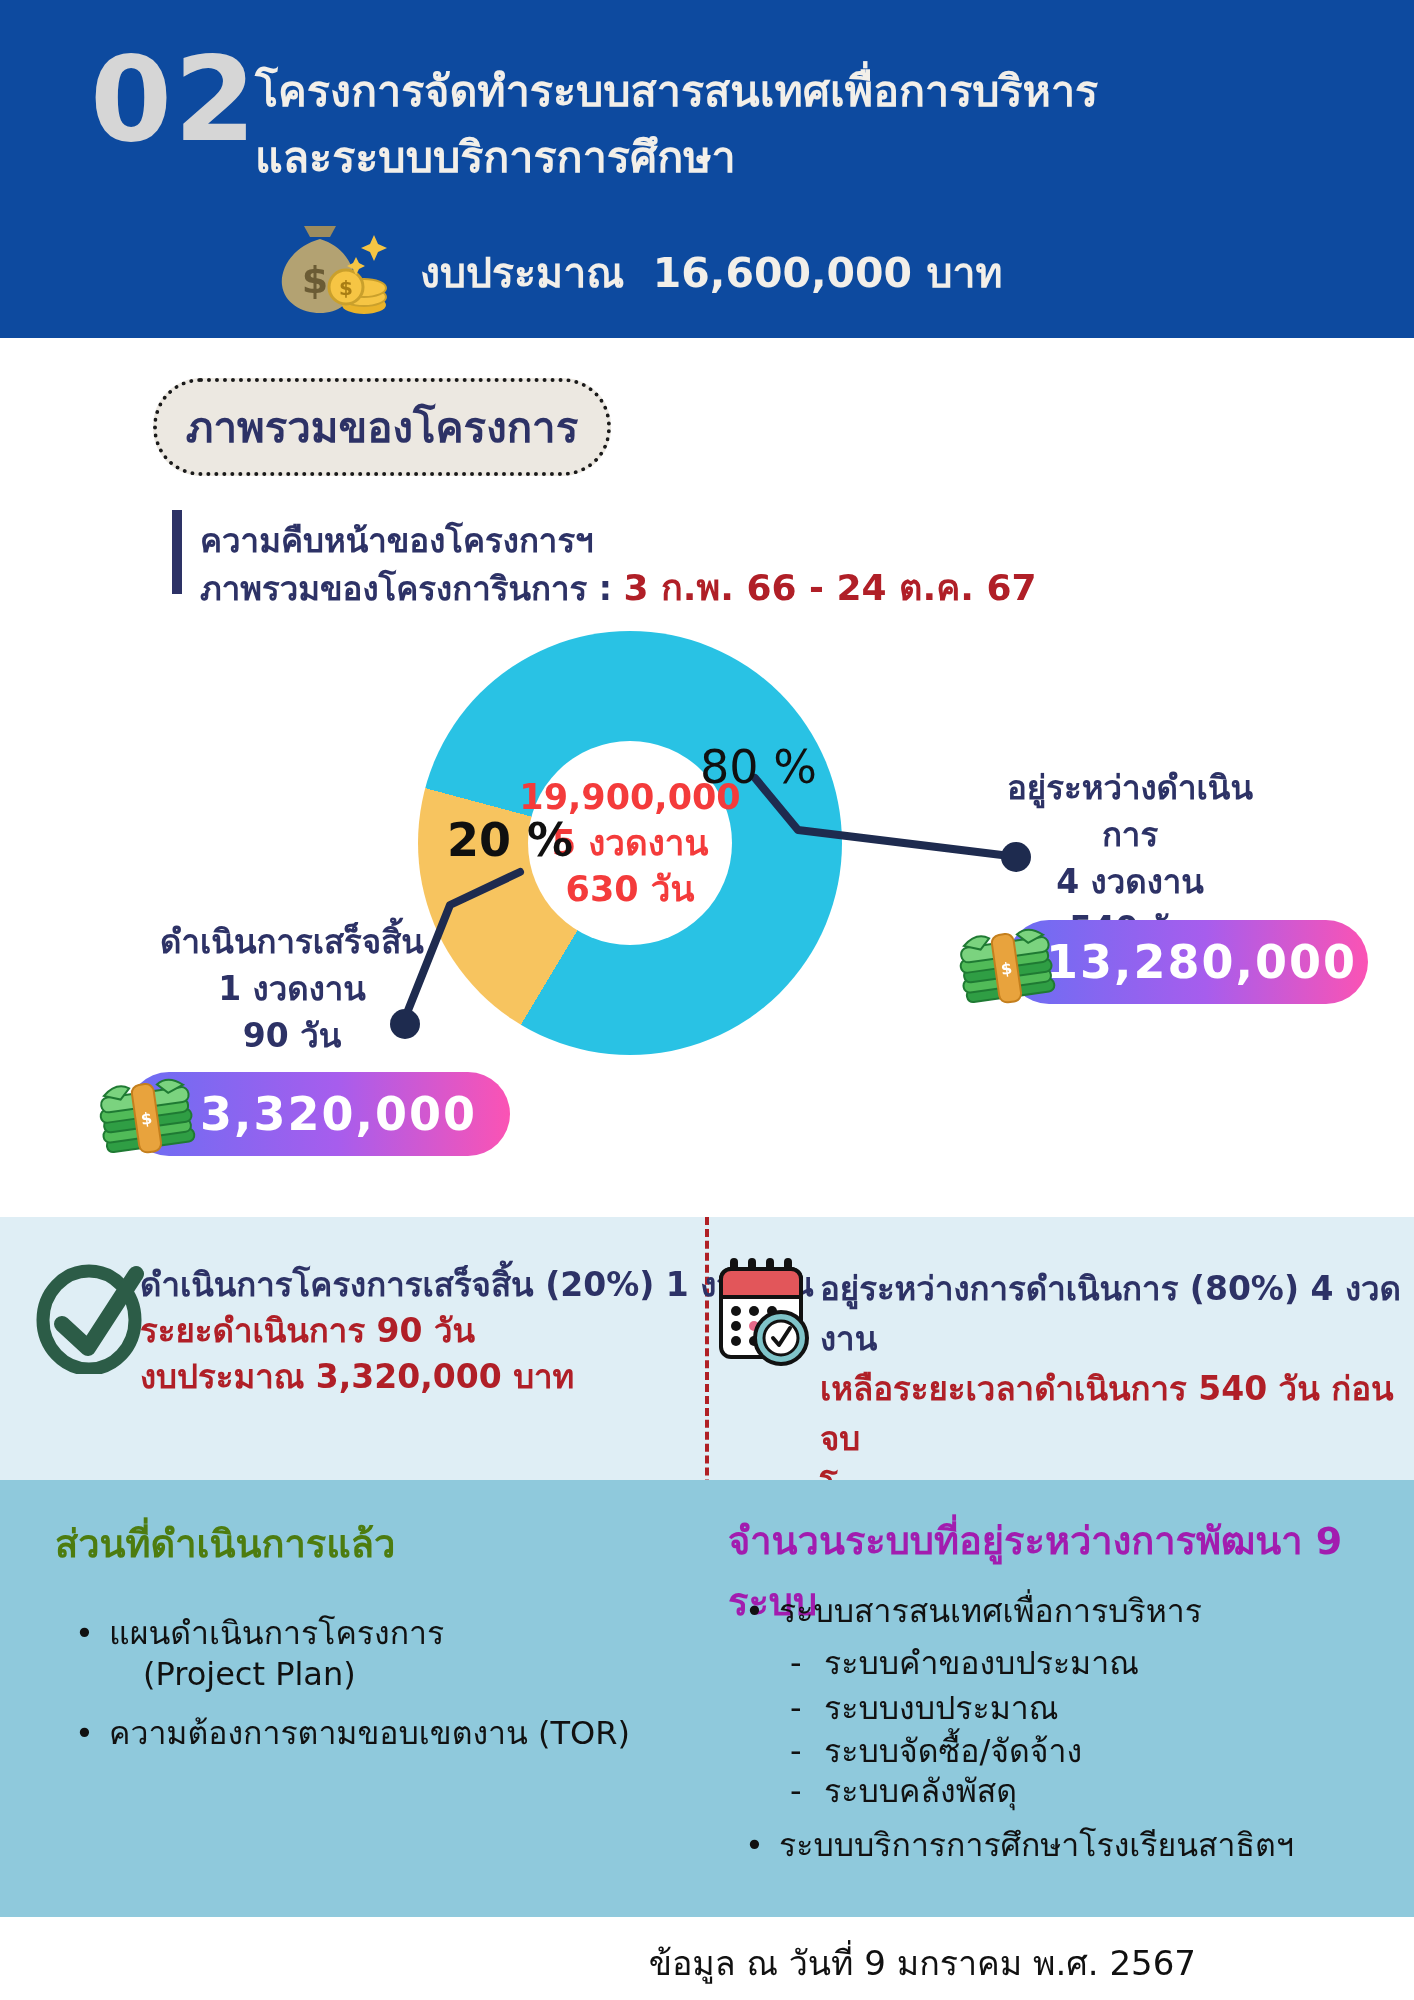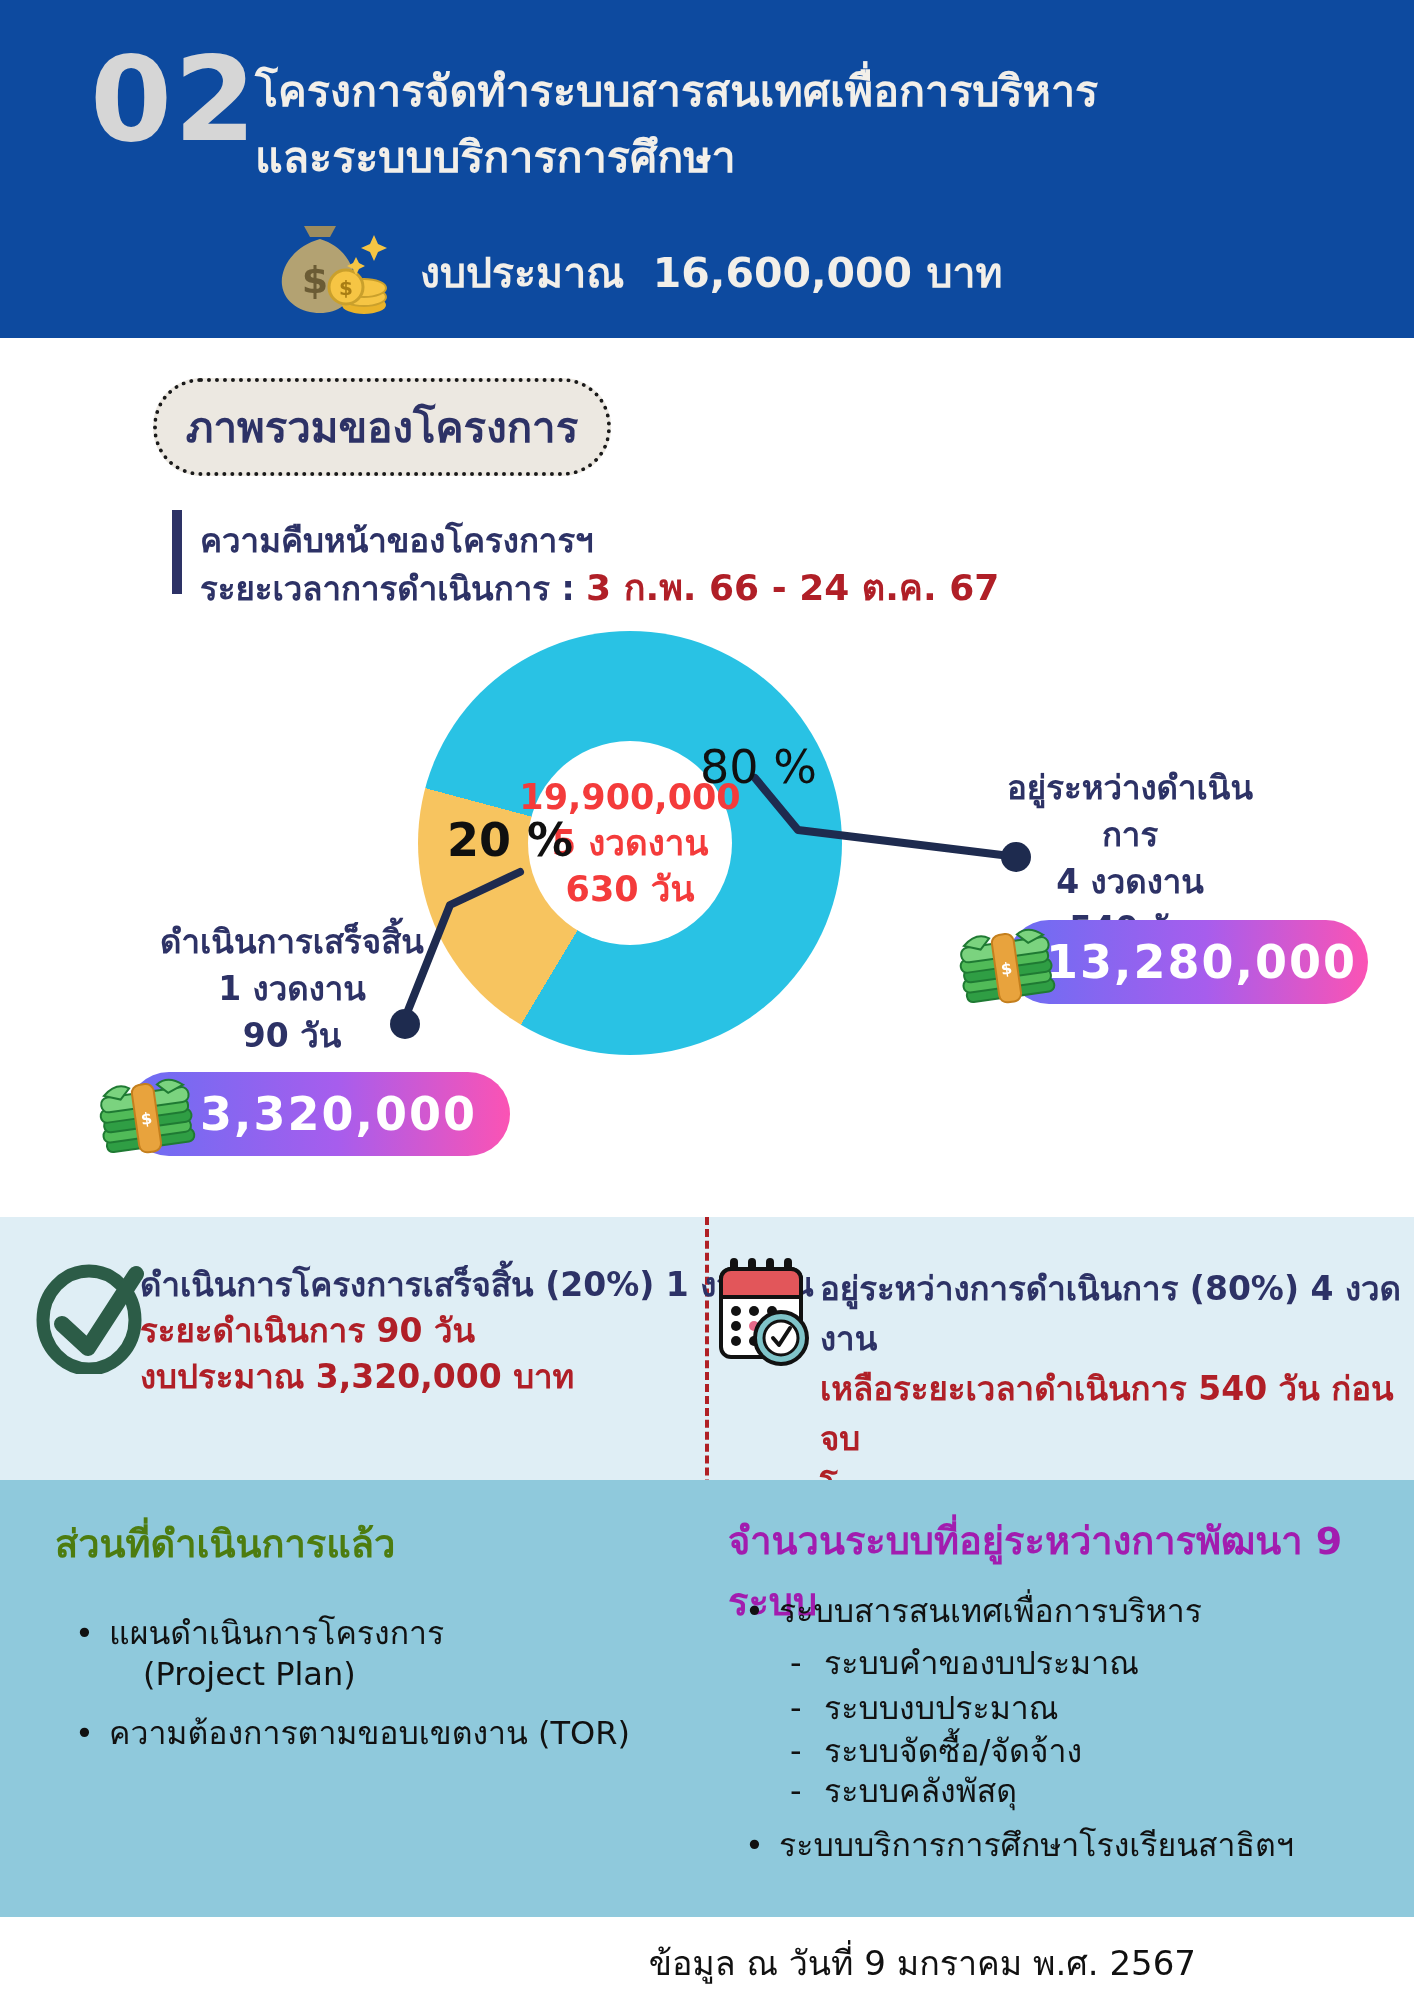--- a/index.html
+++ b/index.html
@@ -108,21 +108,21 @@
     </div>
   </div>
 
   <div class="abs overview-pill">
     <span>ภาพรวมของโครงการ</span>
   </div>
 
   <div class="abs progress-bar-mark"></div>
   <div class="abs progress-line1">ความคืบหน้าของโครงการฯ</div>
   <div class="abs progress-line2">
-    <span>ระยะเวลาการดำเนินการ : </span><span class="period-value">3 ก.พ. 66 - 24 ต.ค. 67</span>
+    <span>ภาพรวมของโครงการินการ : </span><span class="period-value">3 ก.พ. 66 - 24 ต.ค. 67</span>
   </div>
 
   <div class="abs donut">
     <div class="abs donut-hole"></div>
   </div>
 
   <svg class="abs connector-svg" viewBox="0 0 1414 2000">
     <polyline points="520,872 450,905 405,1018" fill="none" stroke="#1e2b4f" stroke-width="8" stroke-linecap="round" stroke-linejoin="round"></polyline>
     <circle cx="405" cy="1024" r="15" fill="#1e2b4f"></circle>
     <polyline points="755,778 798,830 1010,856" fill="none" stroke="#1e2b4f" stroke-width="8" stroke-linecap="round" stroke-linejoin="round"></polyline>

